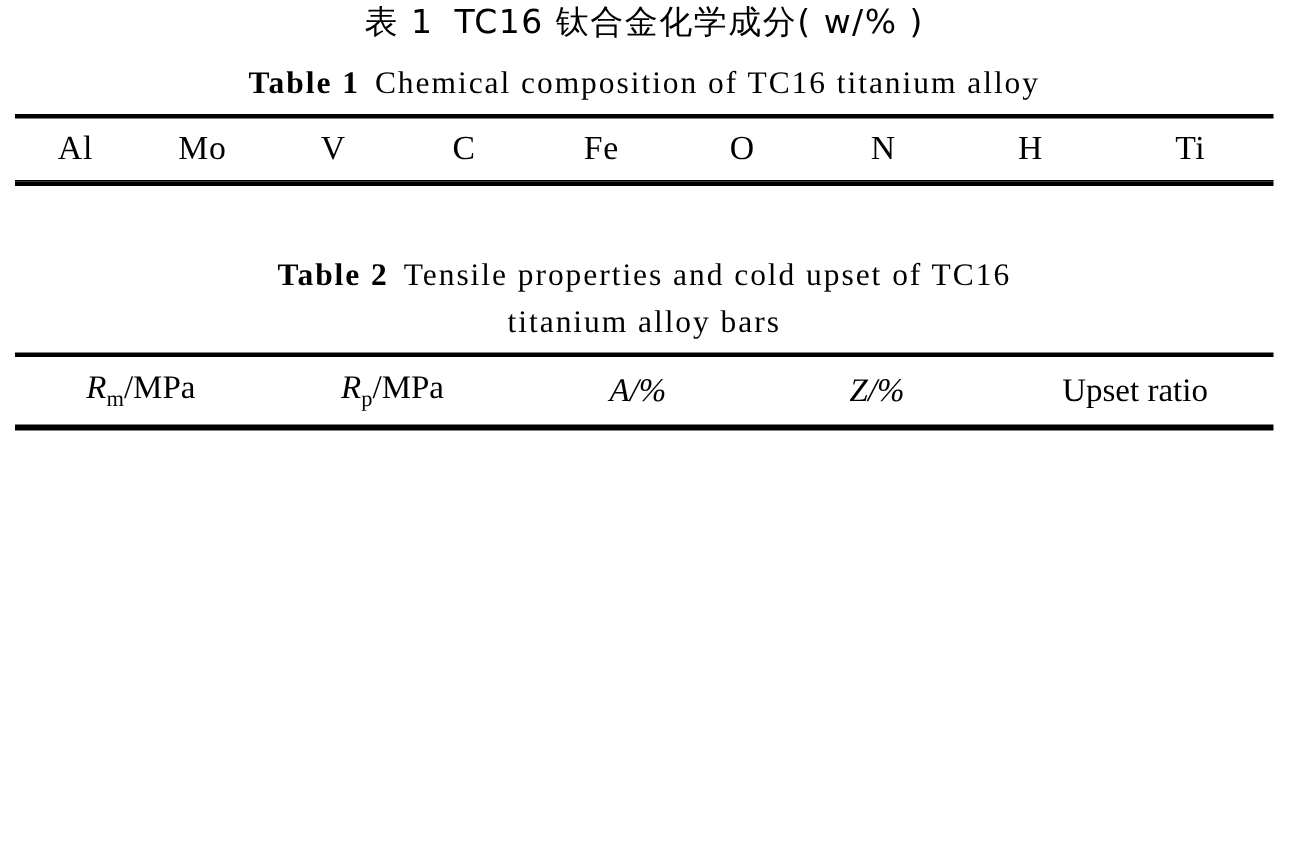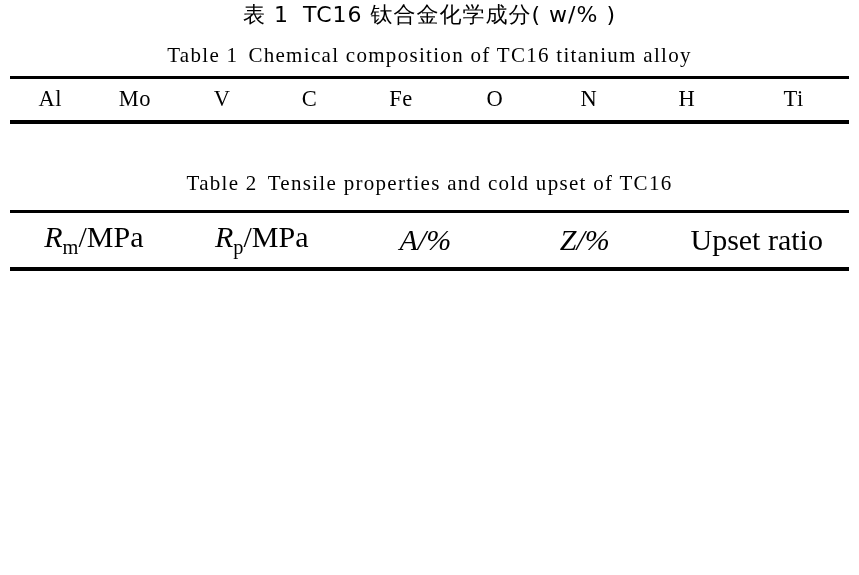--- a/index.html
+++ b/index.html
@@ -38,20 +38,21 @@
     margin-right: 14px;
   }
   .caption-en {
     text-align: center;
     font-family: "Liberation Serif", serif;
     font-size: 21px;
     letter-spacing: 1.3px;
   }
   .caption-en .cap-num {
     margin-right: 10px;
+    font-weight: bold;
   }
   .caption-en-line2 {
     text-align: center;
     font-family: "Liberation Serif", serif;
     font-size: 21px;
     letter-spacing: 1.3px;
   }
 
   .rule-thick {
     border-top: 3px solid #000;
@@ -81,21 +82,21 @@
   }
 
   
   #table1 th, #table1 td {
     font-size: 22.5px;
     letter-spacing: 0.5px;
   }
 
   
   #table2 th, #table2 td {
-    font-size: 30px;
+    font-size: 22px;
   }
   #table2 th {
     font-style: normal;
   }
   .ital { font-style: italic; }
   .sub {
     font-size: 0.68em;
     vertical-align: sub;
     font-style: normal;
   }
@@ -165,20 +166,21 @@
 
 
     <div class="gap-1"></div>
 
     <div class="caption-en">
       <span class="cap-num">Table 2</span><span>Tensile properties and cold upset of TC16</span>
     </div>
 
     <div class="gap-small"></div>
 
+    <div class="caption-en-line2">titanium alloy bars</div>
 
     <div class="gap-2"></div>
 
     <div class="rule-thick"></div>
 
     <table class="data" id="table2">
       <colgroup>
         <col style="width:20%">
         <col style="width:20%">
         <col style="width:19%">

